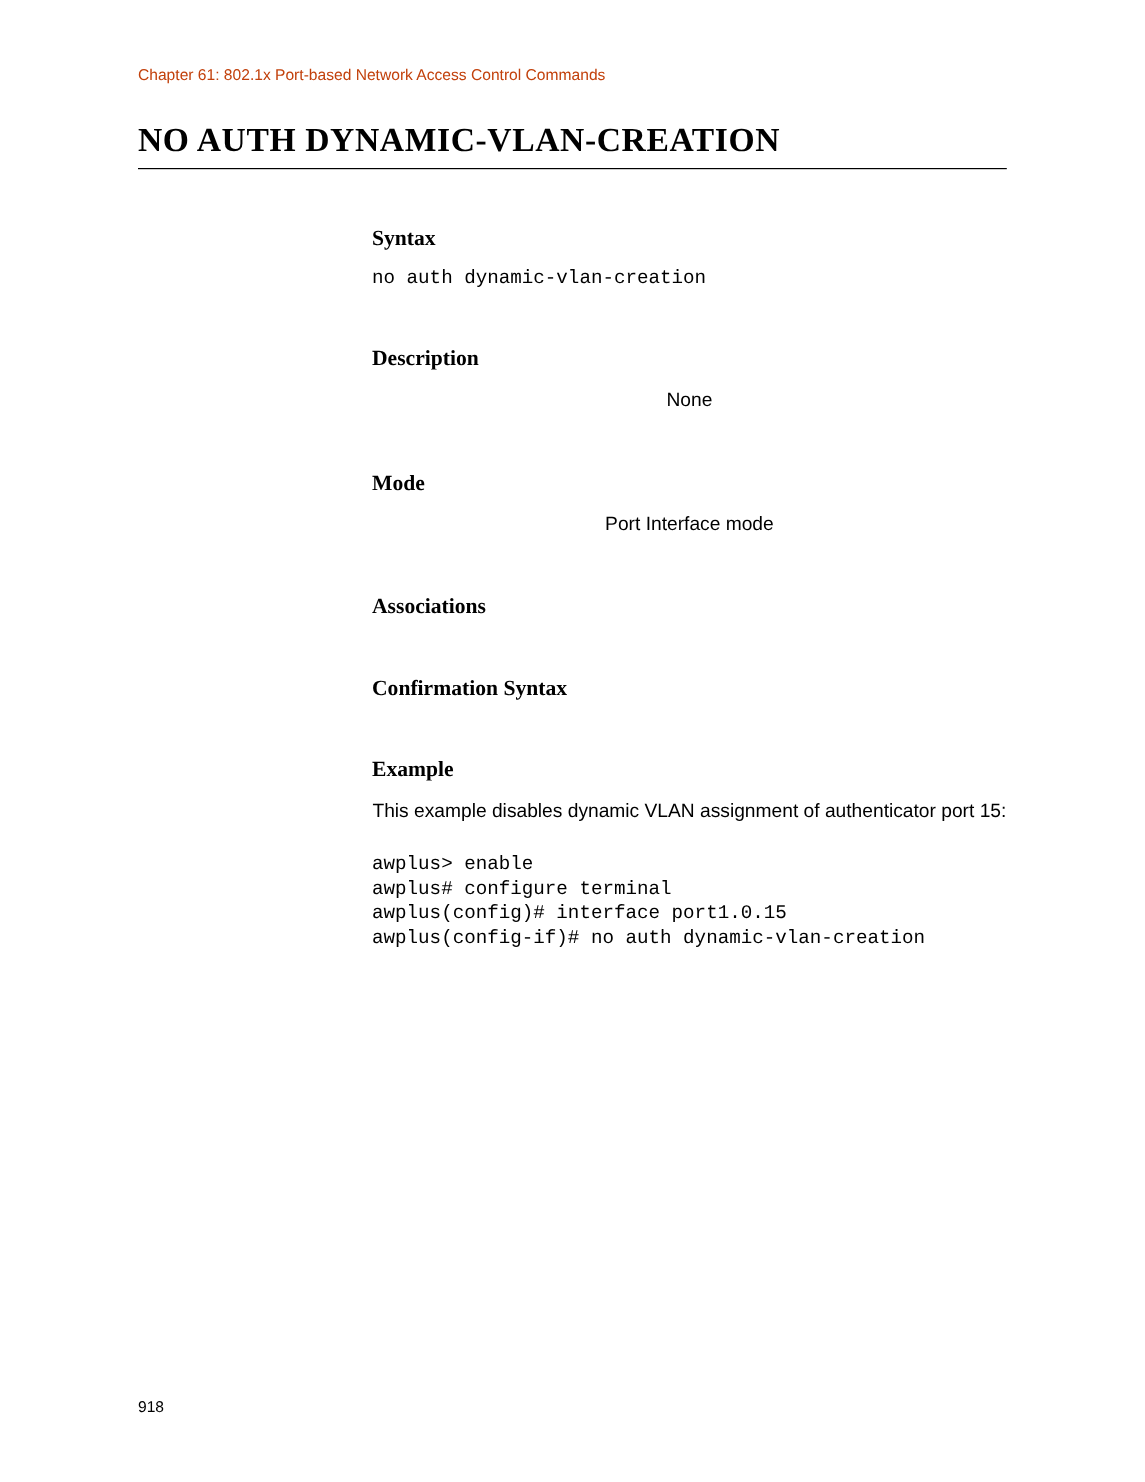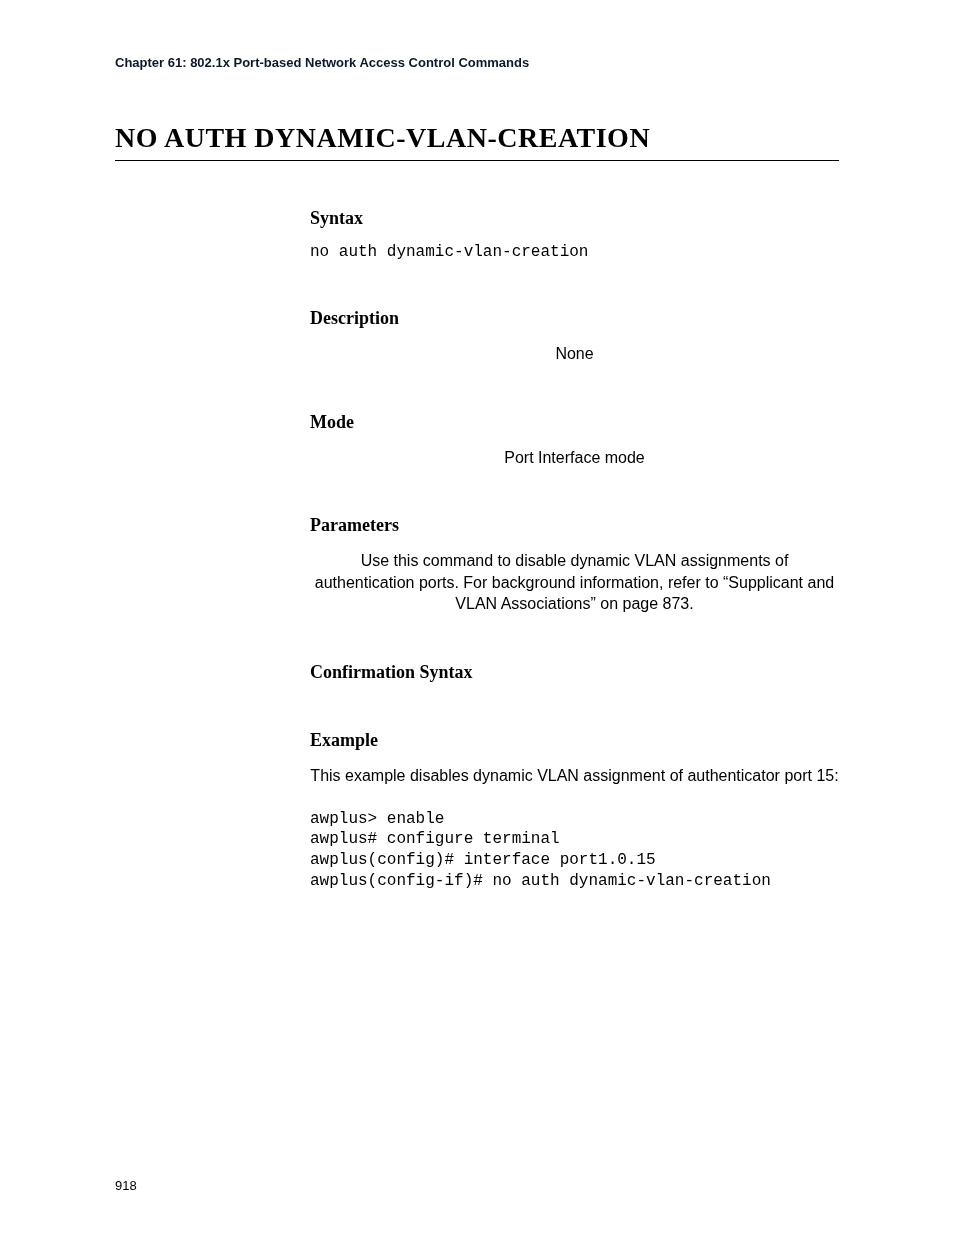--- a/index.html
+++ b/index.html
@@ -13,23 +13,22 @@
       width: 954px;
       height: 1235px;
       position: relative;
       color: #000000;
     }
     .page {
       padding: 55px 115px 0 115px;
     }
     .header-text {
       font-size: 13px;
-      color: #0f172a;
-      margin-bottom: 52px;
-      font-weight: bold;
+      color: #c2410c;
+      margin-bottom: 32px;
     }
     .main-title {
       font-family: "Times New Roman", Times, serif;
       font-size: 28px;
       font-weight: bold;
       letter-spacing: 0.5px;
       padding-bottom: 6px;
       border-bottom: 1.5px solid #000000;
       margin-bottom: 44px;
     }
@@ -56,21 +55,21 @@
       text-align: center;
     }
     .code-block {
       font-family: "Courier New", Courier, monospace;
       font-size: 16px;
       line-height: 1.3;
       white-space: pre;
     }
     .page-number {
       position: absolute;
-      bottom: 42px;
+      bottom: 55px;
       left: 115px;
       font-size: 13px;
     }
     .spacer-sm {
       height: 4px;
     }
   </style>
 </head>
 <body>
 
@@ -83,22 +82,21 @@
 
     <div class="section-header">Syntax</div>
     <div class="code-line">no auth dynamic-vlan-creation</div>
 
     <div class="section-header">Description</div>
     <div class="body-text">None</div>
 
     <div class="section-header">Mode</div>
     <div class="body-text">Port Interface mode</div>
 
-    <div class="section-header">Parameters</div>
-    <div class="body-text">Use this command to disable dynamic VLAN assignments of authentication ports. For background information, refer to “Supplicant and VLAN Associations” on page 873.</div>
+    <div class="section-header">Associations</div>
 
     <div class="section-header">Confirmation Syntax</div>
 
     <div class="section-header">Example</div>
     <div class="body-text">This example disables dynamic VLAN assignment of authenticator port 15:</div>
     <div class="spacer-sm"></div>
     <div class="code-block">awplus&gt; enable
 awplus# configure terminal
 awplus(config)# interface port1.0.15
 awplus(config-if)# no auth dynamic-vlan-creation</div>

